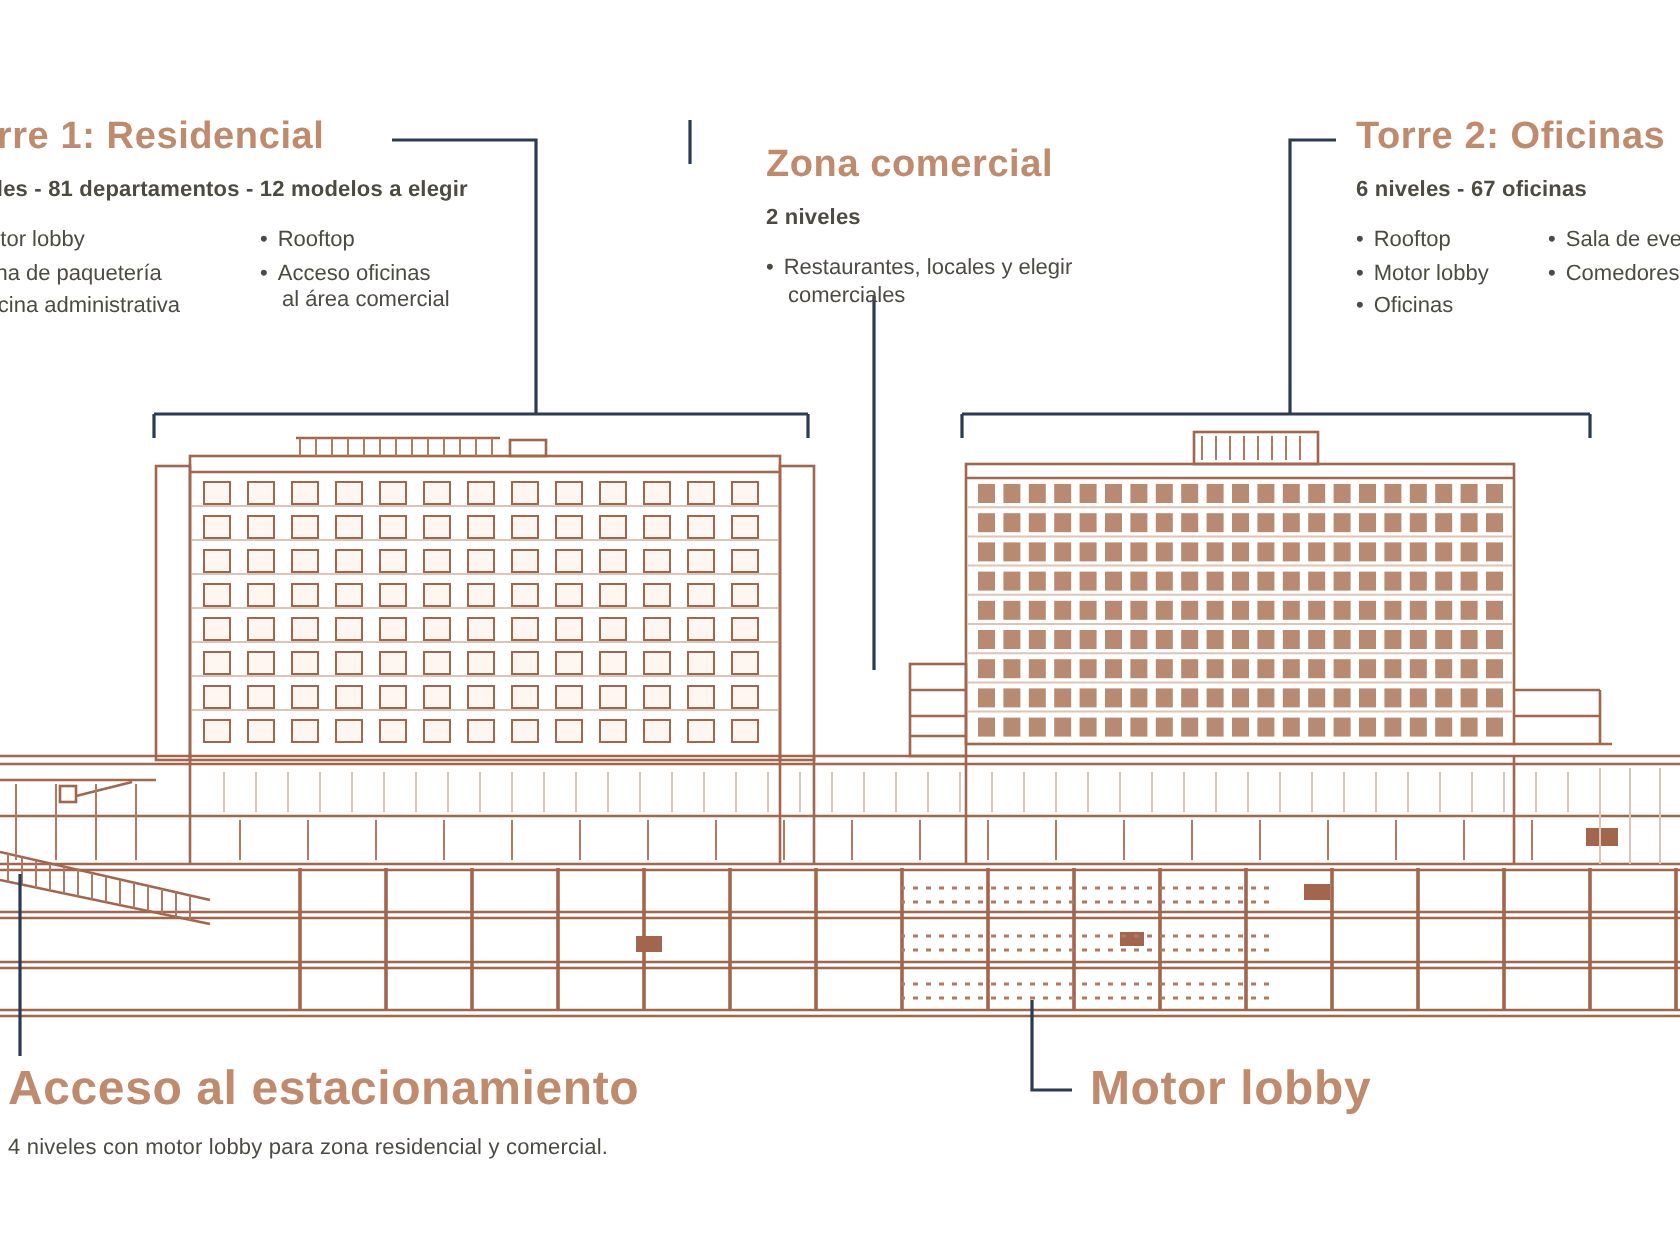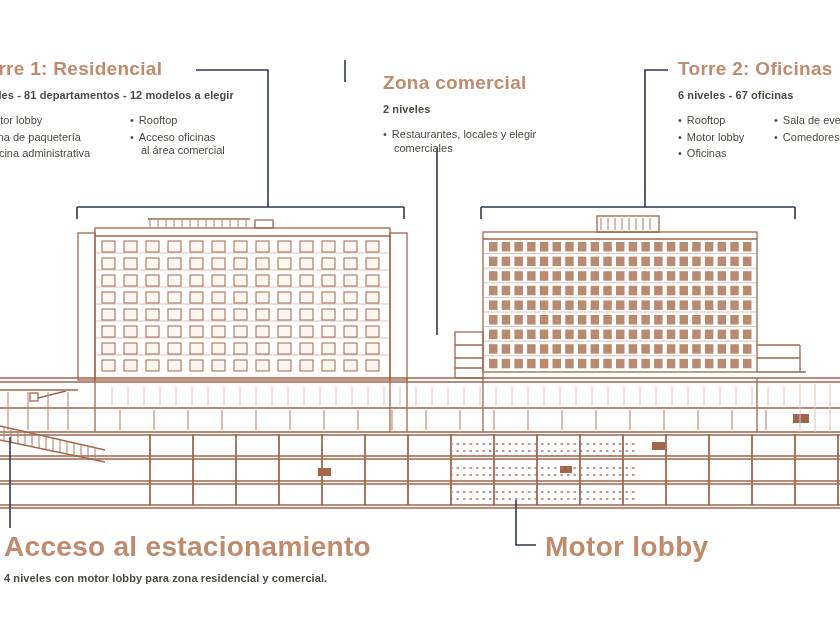--- a/index.html
+++ b/index.html
@@ -7,26 +7,26 @@
     width:840px;height:630px;overflow:hidden;background:#ffffff;
     font-family:"Liberation Sans",sans-serif;position:relative;
   }
   .canvas{position:absolute;top:0;left:0;width:840px;height:630px}
   svg#drawing{position:absolute;top:0;left:0}
   .label-block{position:absolute}
   .heading{
     font-size:19px;font-weight:700;color:#c08a6c;margin:0;
     letter-spacing:.3px;white-space:nowrap;
   }
-  .big .heading{font-size:28px}
+  .big .heading{font-size:24px}
   .sub{
     font-size:11px;font-weight:700;color:#4c4a41;margin-top:9px;
     letter-spacing:.1px;white-space:nowrap;
   }
-  .sub.regular{font-weight:700}
+  .sub.regular{font-weight:400}
   .cols{display:flex;gap:16px;margin-top:13px}
   .bullet{
     font-size:11px;color:#4c4a41;line-height:13.5px;
     padding-left:11px;text-indent:-11px;margin-bottom:3px;
   }
   .bullet::before{content:"•";margin-right:5px;color:#4c4a41}
 </style>
 </head>
 <body>
 

